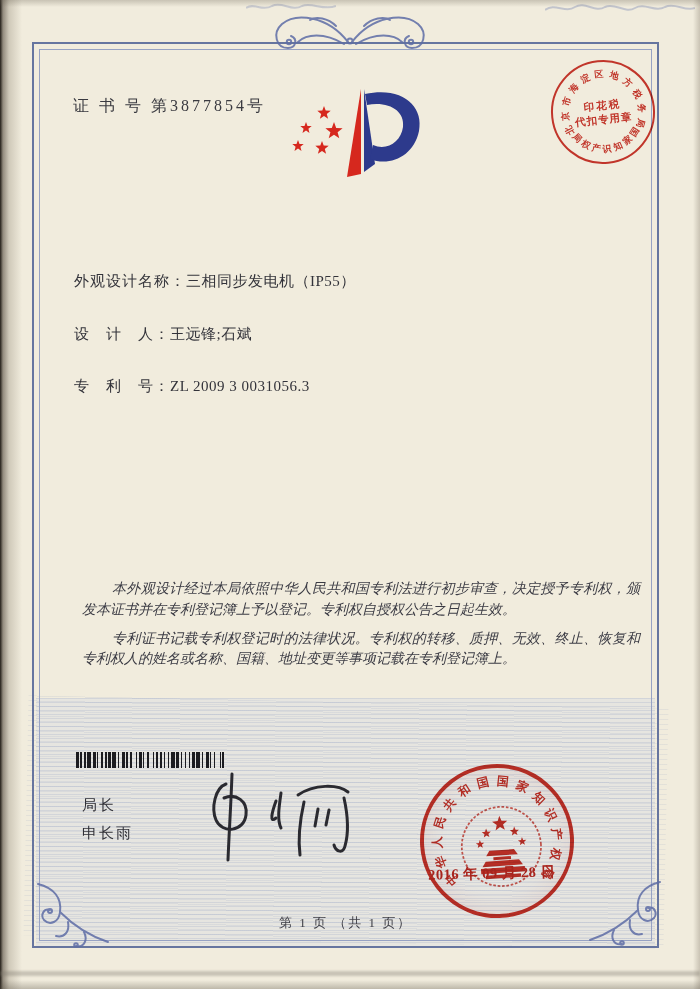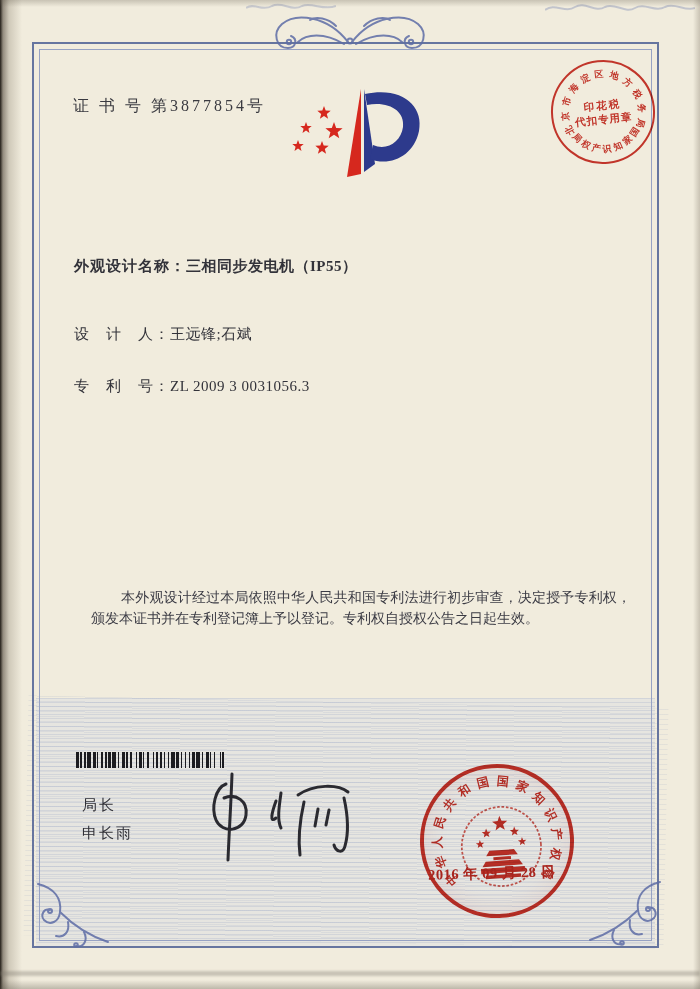--- a/index.html
+++ b/index.html
@@ -25,25 +25,25 @@
     background:repeating-linear-gradient(180deg,rgba(130,147,189,.20) 0 1px,rgba(130,147,189,0) 1px 4px);}
   .waves2{left:26px;top:702px;width:640px;height:240px;z-index:1;transform:rotate(1.2deg);
     background:repeating-linear-gradient(180deg,rgba(130,147,189,.13) 0 1px,rgba(130,147,189,0) 1px 5px);}
 
   .cert-no{left:73px;top:96px;font-size:16px;letter-spacing:3px;color:#3a3a40;z-index:3;}
   .title{left:25px;top:181px;width:650px;text-align:center;font-size:38px;font-weight:700;
          letter-spacing:6px;color:#1c1c1f;z-index:3;}
 
   .field{left:74px;font-size:15px;letter-spacing:.5px;z-index:3;color:#33333a;}
   .field .lbl{letter-spacing:1px;}
-  .f0{top:257px;font-weight:bold;} .f1{top:325px;} .f2{top:377px;} .f3{top:430px;} .f4{top:482px;} .f5{top:535px;}
+  .f0{top:272px;} .f1{top:325px;} .f2{top:377px;} .f3{top:430px;} .f4{top:482px;} .f5{top:535px;}
 
   .bodytext{left:74px;top:571px;width:574px;z-index:3;font-size:14px;line-height:20.8px;
             text-align:justify;color:#3b3b44;}
-  .bodytext p{margin:17px;text-indent:2.15em;}
+  .bodytext p{margin:8px;text-indent:2.15em;font-style:italic;}
 
   .barcode{left:76px;top:752px;width:148px;height:16px;z-index:4;overflow:hidden;white-space:nowrap;}
   .barcode span{display:inline-block;height:100%;}
 
   .sig-title{left:82px;top:796px;font-size:15px;letter-spacing:2px;z-index:4;color:#2f2f36;}
   .sig-name{left:82px;top:824px;font-size:15px;letter-spacing:2px;z-index:4;color:#2f2f36;}
   .sig-svg{left:196px;top:768px;z-index:4;}
 
   
   .stamp{border-radius:50%;box-sizing:border-box;mix-blend-mode:multiply;z-index:5;}
@@ -150,20 +150,21 @@
   </div>
   <div class="abs field f1">
     <span class="lbl">设　计　人：</span><span>王远锋;石斌</span>
   </div>
   <div class="abs field f2">
     <span class="lbl">专　利　号：</span><span>ZL 2009 3 0031056.3</span>
   </div>
 
   <div class="abs bodytext">
     <p>本外观设计经过本局依照中华人民共和国专利法进行初步审查，决定授予专利权，颁发本证书并在专利登记簿上予以登记。专利权自授权公告之日起生效。</p>
+    <p>专利证书记载专利权登记时的法律状况。专利权的转移、质押、无效、终止、恢复和专利权人的姓名或名称、国籍、地址变更等事项记载在专利登记簿上。</p>
   </div>
 
   <div class="abs barcode"><span style="width:2.8px;background:#1c1c20"></span><span style="width:1.4px;background:transparent"></span><span style="width:1.4px;background:#1c1c20"></span><span style="width:2.8px;background:transparent"></span><span style="width:1.4px;background:#1c1c20"></span><span style="width:1.4px;background:transparent"></span><span style="width:4.199999999999999px;background:#1c1c20"></span><span style="width:1.4px;background:transparent"></span><span style="width:2.8px;background:#1c1c20"></span><span style="width:1.4px;background:transparent"></span><span style="width:1.4px;background:#1c1c20"></span><span style="width:2.8px;background:transparent"></span><span style="width:1.4px;background:#1c1c20"></span><span style="width:2.8px;background:transparent"></span><span style="width:1.4px;background:#1c1c20"></span><span style="width:1.4px;background:transparent"></span><span style="width:2.8px;background:#1c1c20"></span><span style="width:1.4px;background:transparent"></span><span style="width:4.199999999999999px;background:#1c1c20"></span><span style="width:1.4px;background:transparent"></span><span style="width:1.4px;background:#1c1c20"></span><span style="width:2.8px;background:transparent"></span><span style="width:2.8px;background:#1c1c20"></span><span style="width:1.4px;background:transparent"></span><span style="width:1.4px;background:#1c1c20"></span><span style="width:2.8px;background:transparent"></span><span style="width:1.4px;background:#1c1c20"></span><span style="width:4.199999999999999px;background:transparent"></span><span style="width:1.4px;background:#1c1c20"></span><span style="width:1.4px;background:transparent"></span><span style="width:2.8px;background:#1c1c20"></span><span style="width:1.4px;background:transparent"></span><span style="width:1.4px;background:#1c1c20"></span><span style="width:2.8px;background:transparent"></span><span style="width:1.4px;background:#1c1c20"></span><span style="width:4.199999999999999px;background:transparent"></span><span style="width:1.4px;background:#1c1c20"></span><span style="width:1.4px;background:transparent"></span><span style="width:2.8px;background:#1c1c20"></span><span style="width:1.4px;background:transparent"></span><span style="width:2.8px;background:#1c1c20"></span><span style="width:1.4px;background:transparent"></span><span style="width:1.4px;background:#1c1c20"></span><span style="width:2.8px;background:transparent"></span><span style="width:1.4px;background:#1c1c20"></span><span style="width:1.4px;background:transparent"></span><span style="width:4.199999999999999px;background:#1c1c20"></span><span style="width:1.4px;background:transparent"></span><span style="width:2.8px;background:#1c1c20"></span><span style="width:1.4px;background:transparent"></span><span style="width:1.4px;background:#1c1c20"></span><span style="width:2.8px;background:transparent"></span><span style="width:1.4px;background:#1c1c20"></span><span style="width:2.8px;background:transparent"></span><span style="width:1.4px;background:#1c1c20"></span><span style="width:1.4px;background:transparent"></span><span style="width:2.8px;background:#1c1c20"></span><span style="width:1.4px;background:transparent"></span><span style="width:4.199999999999999px;background:#1c1c20"></span><span style="width:1.4px;background:transparent"></span><span style="width:1.4px;background:#1c1c20"></span><span style="width:2.8px;background:transparent"></span><span style="width:2.8px;background:#1c1c20"></span><span style="width:1.4px;background:transparent"></span><span style="width:1.4px;background:#1c1c20"></span><span style="width:2.8px;background:transparent"></span><span style="width:1.4px;background:#1c1c20"></span><span style="width:4.199999999999999px;background:transparent"></span><span style="width:1.4px;background:#1c1c20"></span><span style="width:1.4px;background:transparent"></span><span style="width:2.8px;background:#1c1c20"></span></div>
 
   <div class="abs sig-title">局长</div>
   <div class="abs sig-name">申长雨</div>
   <svg class="abs sig-svg" width="170" height="100" viewBox="0 0 170 100">
     <g stroke="#2a2a30" stroke-width="3" fill="none" stroke-linecap="round">
       <path d="M30,16 C19,20 15,40 20,52 C26,66 48,64 50,47 C52,33 40,25 28,30"></path>
       <path d="M36,6 C35,36 33,66 32,92"></path>
@@ -232,14 +233,15 @@
         <span style="transform: rotate(-17.3333deg) translateY(37px);">知</span>
         <span style="transform: rotate(0deg) translateY(37px);">识</span>
         <span style="transform: rotate(17.3333deg) translateY(37px);">产</span>
         <span style="transform: rotate(34.6667deg) translateY(37px);">权</span>
         <span style="transform: rotate(52deg) translateY(37px);">局</span>
       </div>
     <div class="tax-c1">印花税</div>
     <div class="tax-c2">代扣专用章</div>
   </div>
 
+  <div class="abs footer">第 1 页 （共 1 页）</div>
 
 </div>
 
 </body></html>

